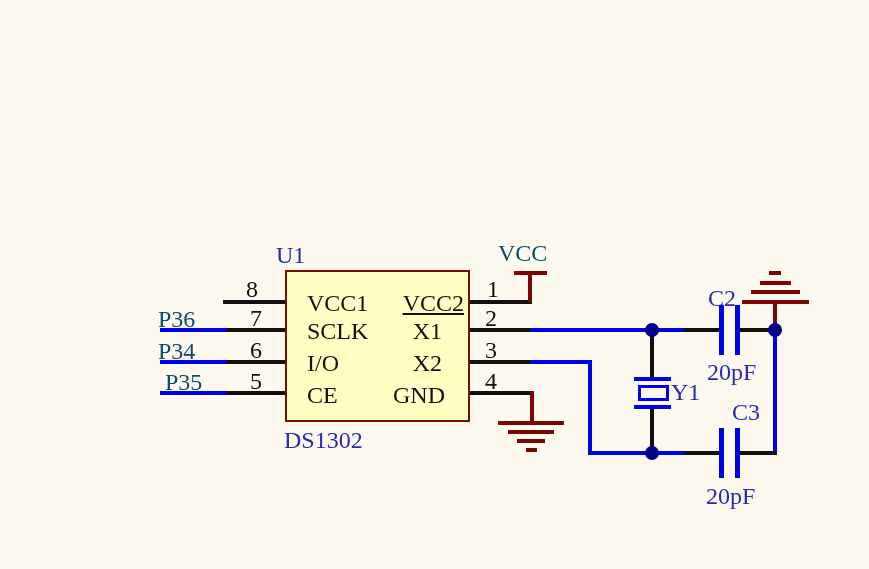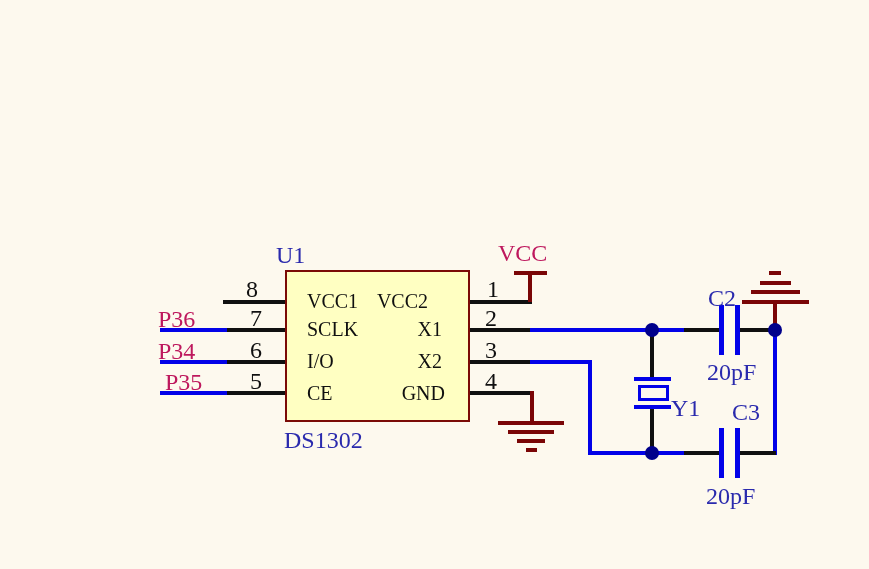--- a/index.html
+++ b/index.html
@@ -10,22 +10,22 @@
     background:#fdf9ee;
     overflow:hidden;
     font-family:"Liberation Serif","DejaVu Serif",serif;
   }
   .abs{position:absolute;}
   .blk{background:#101010;}
   .blu{background:#0202e8;}
   .mar{background:#7a0606;}
   .txt{position:absolute;white-space:nowrap;line-height:1;}
   .t-blue{color:#2a2aad;font-size:24px;}
-  .t-red{color:#be185d;font-size:24px;}
-  .t-pin{color:#101010;font-size:20px;}
+  .t-red{color:#0c4a6e;font-size:24px;}
+  .t-pin{color:#101010;font-size:24px;}
   .t-num{color:#101010;font-size:24px;}
   .dot{position:absolute;width:14px;height:14px;border-radius:50%;background:#00008b;}
   #title{
     position:absolute;left:26px;top:22px;
     font-size:104px;color:#ee1010;line-height:1.12;
     letter-spacing:2px;
   }
   #ic-body{
     position:absolute;left:285px;top:270px;width:185px;height:152px;
     background:#ffffc2;border:2px solid #7b0b06;box-sizing:border-box;
@@ -43,21 +43,21 @@
 
   <div id="ic-body"></div>
   <div class="txt t-blue" style="left:276px;top:243px;">U1</div>
   <div class="txt t-blue" style="left:284px;top:428px;">DS1302</div>
 
   <div class="txt t-pin" style="left:307px;top:291px;">VCC1</div>
   <div class="txt t-pin" style="left:307px;top:319px;">SCLK</div>
   <div class="txt t-pin" style="left:307px;top:351px;">I/O</div>
   <div class="txt t-pin" style="left:307px;top:383px;">CE</div>
 
-  <div class="txt t-pin" style="right:441px;left:auto;top:291px;">VCC2</div>
+  <div class="txt t-pin" style="right:405px;left:auto;top:291px;text-decoration:underline;">VCC2</div>
   <div class="txt t-pin" style="right:427px;left:auto;top:319px;">X1</div>
   <div class="txt t-pin" style="right:427px;left:auto;top:351px;">X2</div>
   <div class="txt t-pin" style="right:424px;left:auto;top:383px;">GND</div>
 
   <div class="txt t-num" style="left:246px;top:277px;">8</div>
   <div class="txt t-num" style="left:250px;top:306px;">7</div>
   <div class="txt t-num" style="left:250px;top:338px;">6</div>
   <div class="txt t-num" style="left:250px;top:369px;">5</div>
 
   <div class="txt t-num" style="left:487px;top:277px;">1</div>
@@ -101,21 +101,21 @@
   <div class="abs mar" style="left:760px;top:281px;width:31px;height:4px;"></div>
   <div class="abs mar" style="left:751px;top:290px;width:49px;height:4px;"></div>
   <div class="abs mar" style="left:742px;top:300px;width:67px;height:4px;"></div>
   <div class="abs mar" style="left:773px;top:303px;width:4px;height:30px;"></div>
 
   <div class="abs blk" style="left:650px;top:332px;width:4px;height:45px;"></div>
   <div class="abs blu" style="left:634px;top:377px;width:37px;height:4px;"></div>
   <div id="y1-rect"></div>
   <div class="abs blu" style="left:634px;top:405px;width:37px;height:4px;"></div>
   <div class="abs blk" style="left:650px;top:409px;width:4px;height:44px;"></div>
-  <div class="txt t-blue" style="left:671px;top:380px;margin-top:16px;">Y1</div>
+  <div class="txt t-blue" style="left:671px;top:380px;">Y1</div>
 
   <div class="abs blk" style="left:684px;top:328px;width:36px;height:4px;"></div>
   <div class="abs blu" style="left:719px;top:305px;width:5px;height:50px;"></div>
   <div class="abs blu" style="left:735px;top:305px;width:5px;height:50px;"></div>
   <div class="abs blk" style="left:740px;top:328px;width:36px;height:4px;"></div>
   <div class="txt t-blue" style="left:708px;top:286px;">C2</div>
   <div class="txt t-blue" style="left:707px;top:360px;">20pF</div>
 
   <div class="abs blk" style="left:684px;top:451px;width:36px;height:4px;"></div>
   <div class="abs blu" style="left:719px;top:428px;width:5px;height:50px;"></div>

